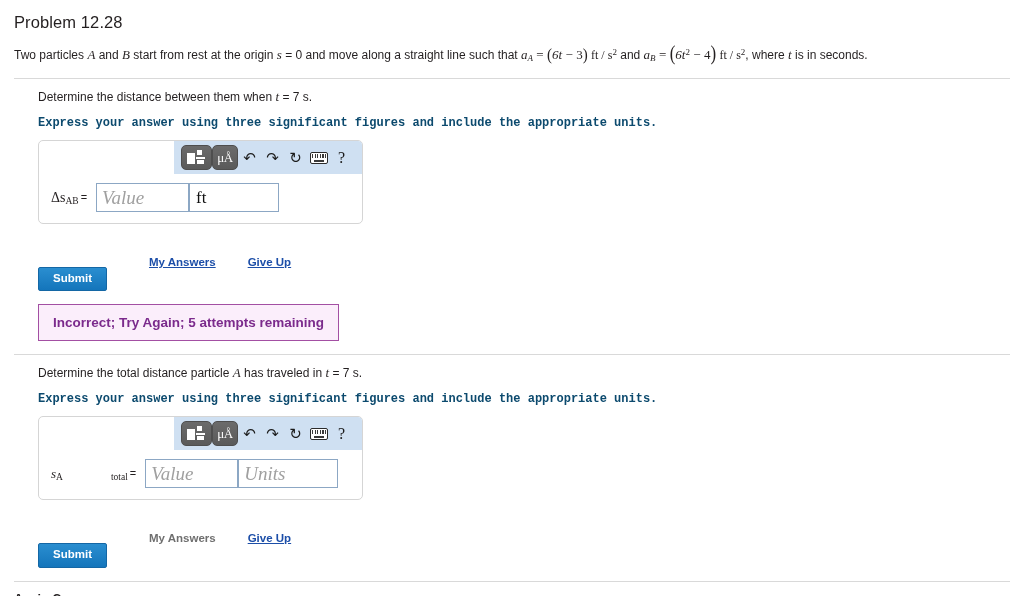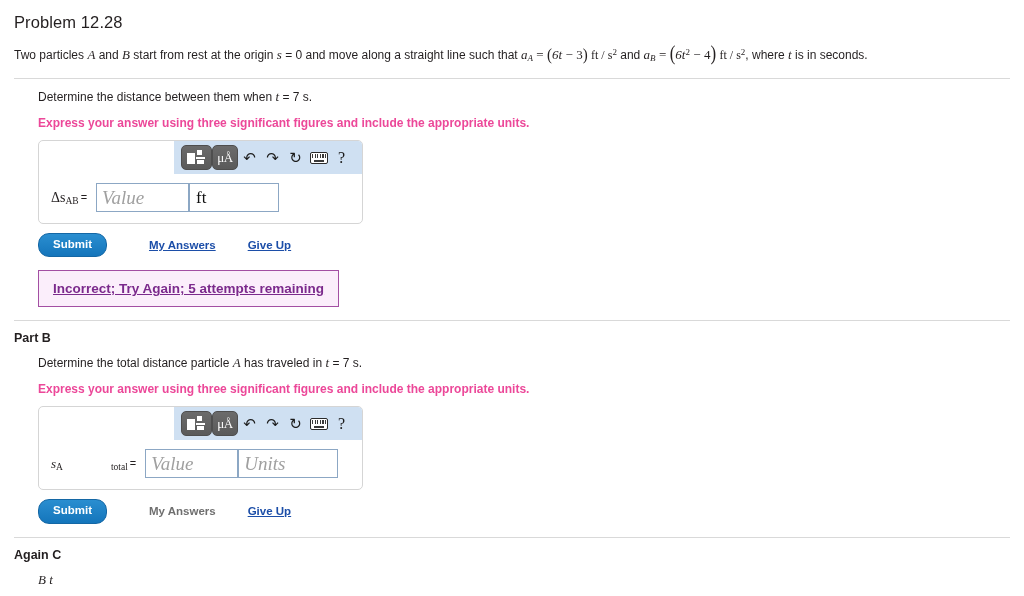--- a/index.html
+++ b/index.html
@@ -50,21 +50,22 @@
   }
   .part-question {
     font-size: 12px;
     margin-top: 10px;
     color: #231f20;
   }
   .part-instruction {
     font-size: 12px;
     font-weight: bold;
     margin-top: 11px;
-    color: #ec4899;
+    color: #0c4a6e;
+    font-family: Liberation Mono, monospace;
   }
 
   
   .mi {
     font-family: "Liberation Serif", serif;
     font-style: italic;
     font-size: 13px;
   }
   .mn, .mo {
     font-family: "Liberation Serif", serif;
@@ -260,28 +261,29 @@
 
   
   .submit-row {
     display: flex;
     align-items: center;
     margin-top: 9px;
   }
   .submit-btn {
     background: linear-gradient(#2a8ed0, #1475bb);
     border: 1px solid #1467a5;
-    border-radius: 11px;
+    border-radius: 2px;
     color: #ffffff;
     font-size: 11.5px;
     font-weight: bold;
     padding: 4px 14px 5px 14px;
     cursor: pointer;
     line-height: 1.15;
     font-family: "Liberation Sans", sans-serif;
+    margin-top: 34px;
   }
   .link-group {
     display: flex;
     align-items: center;
     gap: 32px;
     margin-left: 42px;
   }
   .lnk {
     font-size: 11.5px;
     font-weight: bold;
@@ -299,21 +301,20 @@
   .feedback {
     margin-top: 13px;
     background: #fbeefb;
     border: 1px solid #a34fa3;
     border-radius: 0;
     color: #7b2a8c;
     font-size: 13.5px;
     font-weight: bold;
     padding: 10px 14px;
     display: inline-block;
-    text-decoration: underline;
   }
 </style>
 </head>
 <body>
 
 <div class="page">
 
   <div class="problem-title">Problem 12.28</div>
 
   <div class="problem-statement">
@@ -393,21 +394,20 @@
         <span class="lnk">My Answers</span>
         <span class="lnk">Give Up</span>
       </div>
     </div>
 
     <div class="feedback">Incorrect; Try Again; 5 attempts remaining</div>
   </div>
 
   <hr class="divider">
 
-  <div class="part-label">Part B</div>
   <div class="part-body">
 
     <div class="part-question">
       <span>Determine the total distance particle</span>
       <span class="mi">A</span>
       <span>has traveled in</span>
       <span class="mi">t</span>
       <span>= 7 s.</span>
     </div>
 

